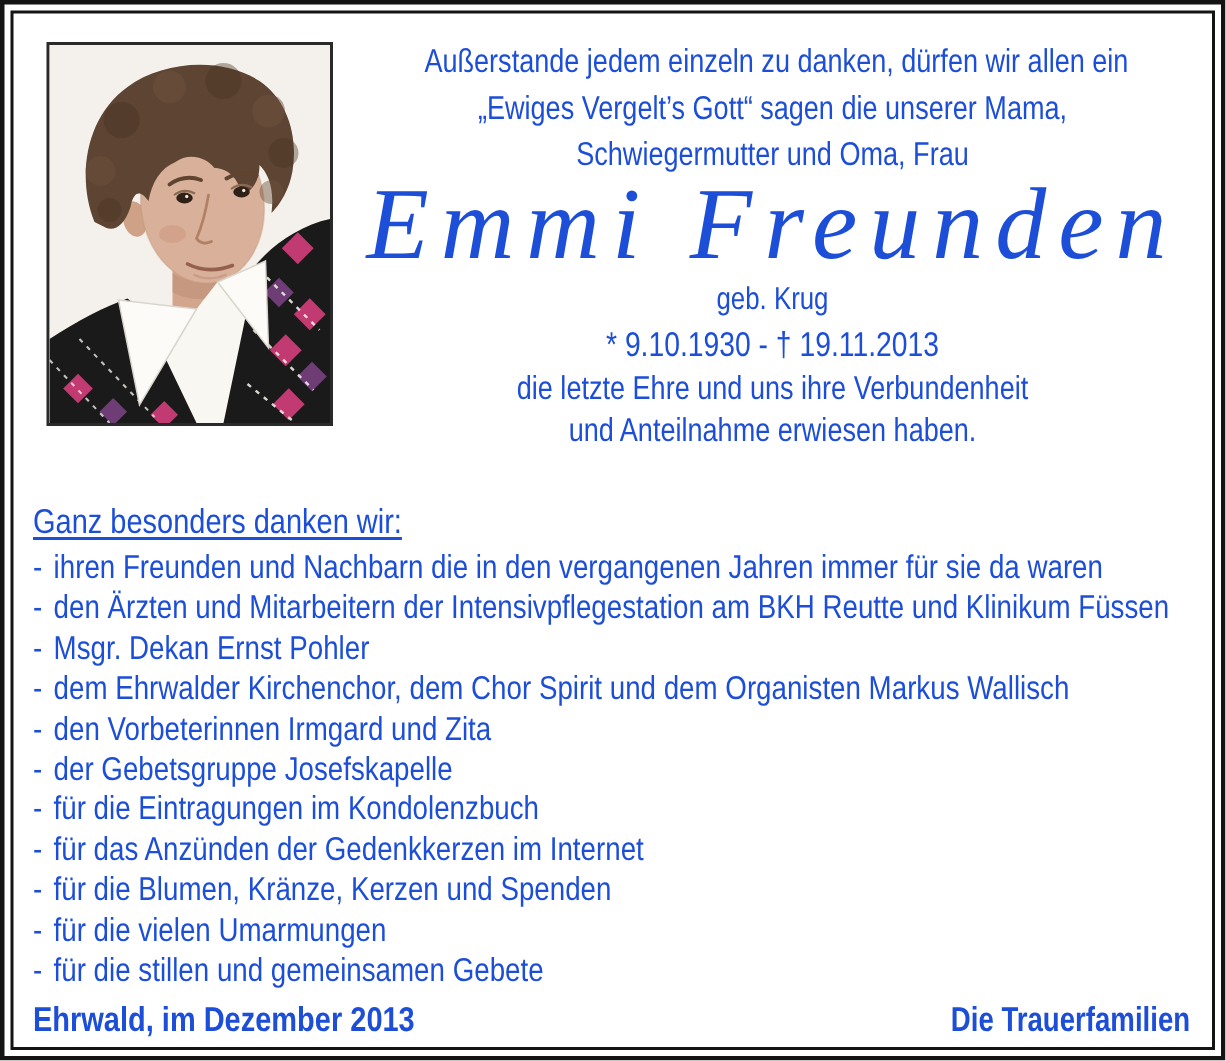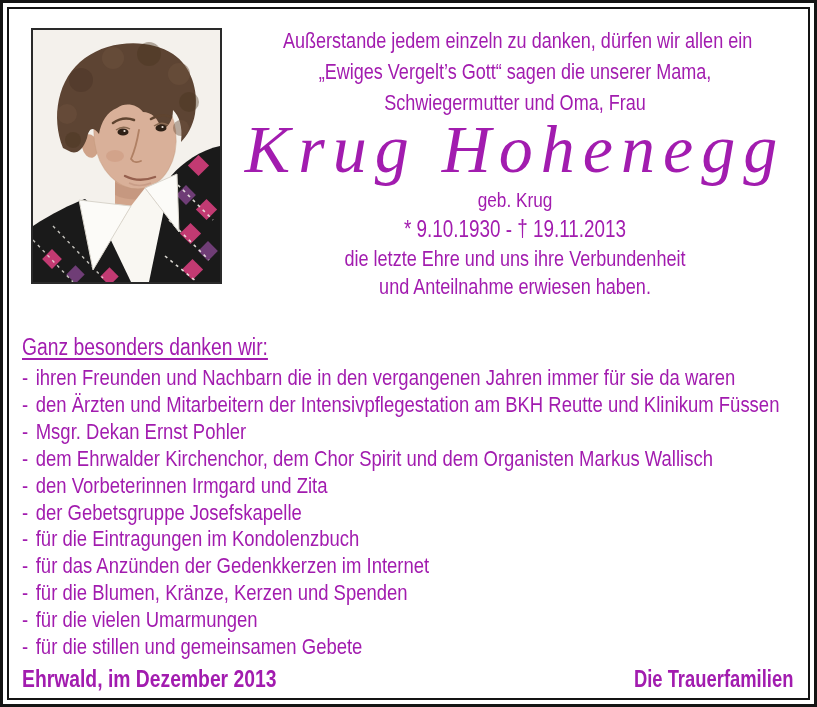--- a/index.html
+++ b/index.html
@@ -1,19 +1,19 @@
 <!DOCTYPE html>
 <html><head>
 <meta charset="utf-8">
 <style>
   html,body{margin:0;padding:0;background:#ffffff;}
   .sheet{
     position:relative;width:817px;height:707px;box-sizing:border-box;
     background:#ffffff;border:3px solid #141414;overflow:hidden;
-    font-family:"Liberation Sans","DejaVu Sans",sans-serif;color:#a21caf;
+    font-family:"Liberation Sans","DejaVu Sans",sans-serif;color:#1d4ed8;
   }
   .inner-frame{position:absolute;left:4px;top:4px;right:4px;bottom:4px;border:2px solid #141414;pointer-events:none;}
   .photo{
     position:absolute;left:28px;top:25px;width:191px;height:256px;box-sizing:border-box;
     border:2px solid #2a2a2a;background:#f4f1ec;
   }
   .right-col{position:absolute;left:229px;top:0;width:566px;height:312px;}
   .right-col .line{position:absolute;width:100%;text-align:center;white-space:nowrap;}
   .cond{transform:scaleX(0.82);transform-origin:50% 50%;}
   .cond-l{transform:scaleX(0.84);transform-origin:0 50%;}
@@ -107,21 +107,21 @@
 
       <polygon points="46,170 98,176 60,240" fill="#fcfbf8" stroke="#d9d5cc" stroke-width="1"></polygon>
       <polygon points="144,144 112,158 146,202" fill="#fcfbf8" stroke="#d9d5cc" stroke-width="1"></polygon>
     </svg>
   </div>
 
   <div class="right-col">
     <div class="line cond intro i0">Außerstande jedem einzeln zu danken, dürfen wir allen ein</div>
     <div class="line cond intro i1">„Ewiges Vergelt’s Gott“ sagen die unserer Mama,</div>
     <div class="line cond intro i2">Schwiegermutter und Oma, Frau</div>
-    <div class="name">Krug Hohenegg</div>
+    <div class="name">Emmi Freunden</div>
     <div class="line cond maiden">geb. Krug</div>
     <div class="line cond dates">* 9.10.1930 - † 19.11.2013</div>
     <div class="line cond closing c0">die letzte Ehre und uns ihre Verbundenheit</div>
     <div class="line cond closing c1">und Anteilnahme erwiesen haben.</div>
   </div>
 
   <div class="thanks">
     <div class="heading cond-l">Ganz besonders danken wir:</div>
     <div class="item cond-l"><span class="dash">-</span><span>ihren Freunden und Nachbarn die in den vergangenen Jahren immer für sie da waren</span></div>
     <div class="item cond-l"><span class="dash">-</span><span>den Ärzten und Mitarbeitern der Intensivpflegestation am BKH Reutte und Klinikum Füssen</span></div>

